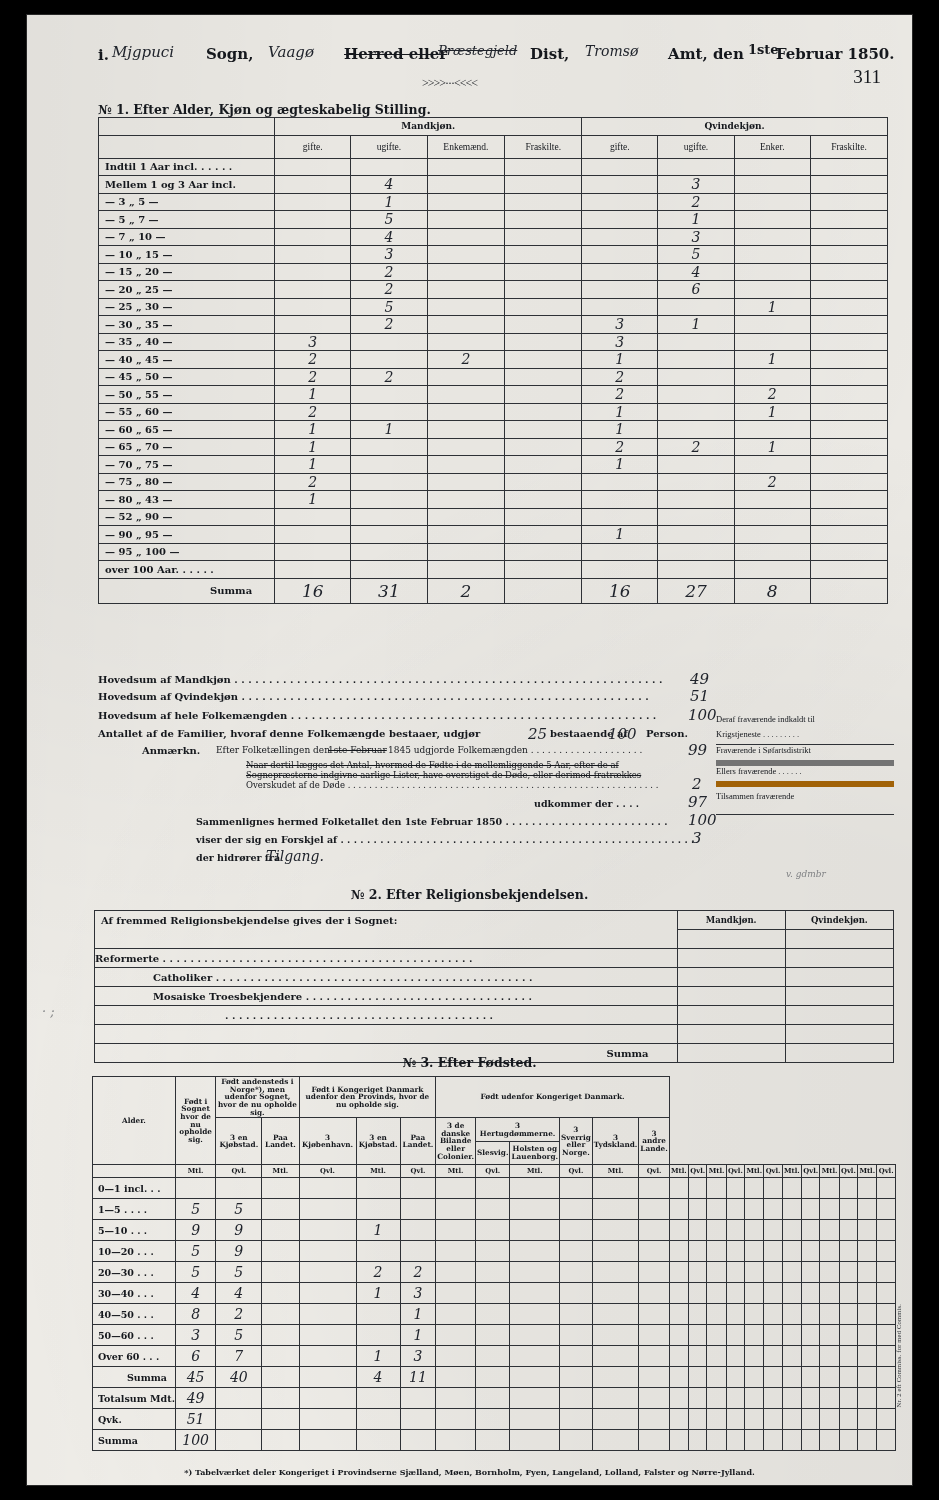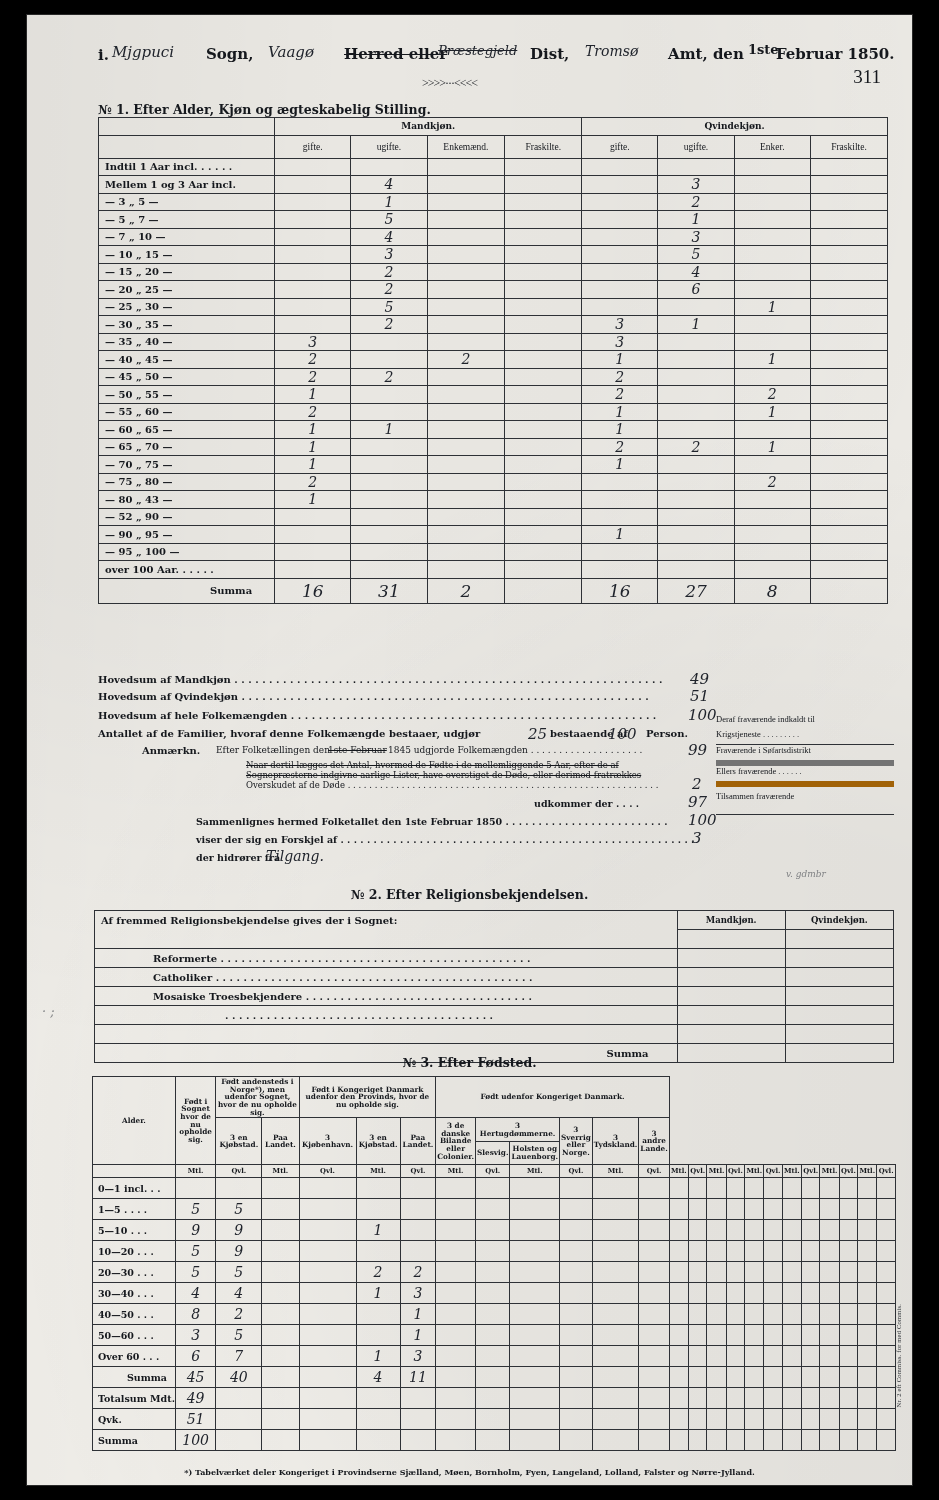--- a/index.html
+++ b/index.html
@@ -454,21 +454,21 @@
           <tr>
         <td rowspan="2" style="padding:4px 0 0 6px;vertical-align:top;width:582px;height:22px" class="frak">Af fremmed Religionsbekjendelse gives der i Sognet:</td>
         <td class="ctr frak" style="width:108px;font-size:8.5px;height:15px">Mandkjøn.</td>
         <td class="ctr frak" style="width:108px;font-size:8.5px">Qvindekjøn.</td>
       </tr>
       <tr>
         <td></td>
         <td></td>
       </tr>
       <tr>
-        <td style="padding-left:58px" class="frak">Reformerte . . . . . . . . . . . . . . . . . . . . . . . . . . . . . . . . . . . . . . . . . . . . .</td>
+        <td style="" class="frak">Reformerte . . . . . . . . . . . . . . . . . . . . . . . . . . . . . . . . . . . . . . . . . . . . .</td>
         <td></td>
         <td></td>
       </tr>
       <tr>
         <td style="padding-left:58px" class="frak">Catholiker . . . . . . . . . . . . . . . . . . . . . . . . . . . . . . . . . . . . . . . . . . . . . .</td>
         <td></td>
         <td></td>
       </tr>
       <tr>
         <td style="padding-left:58px" class="frak">Mosaiske Troesbekjendere . . . . . . . . . . . . . . . . . . . . . . . . . . . . . . . . .</td>

